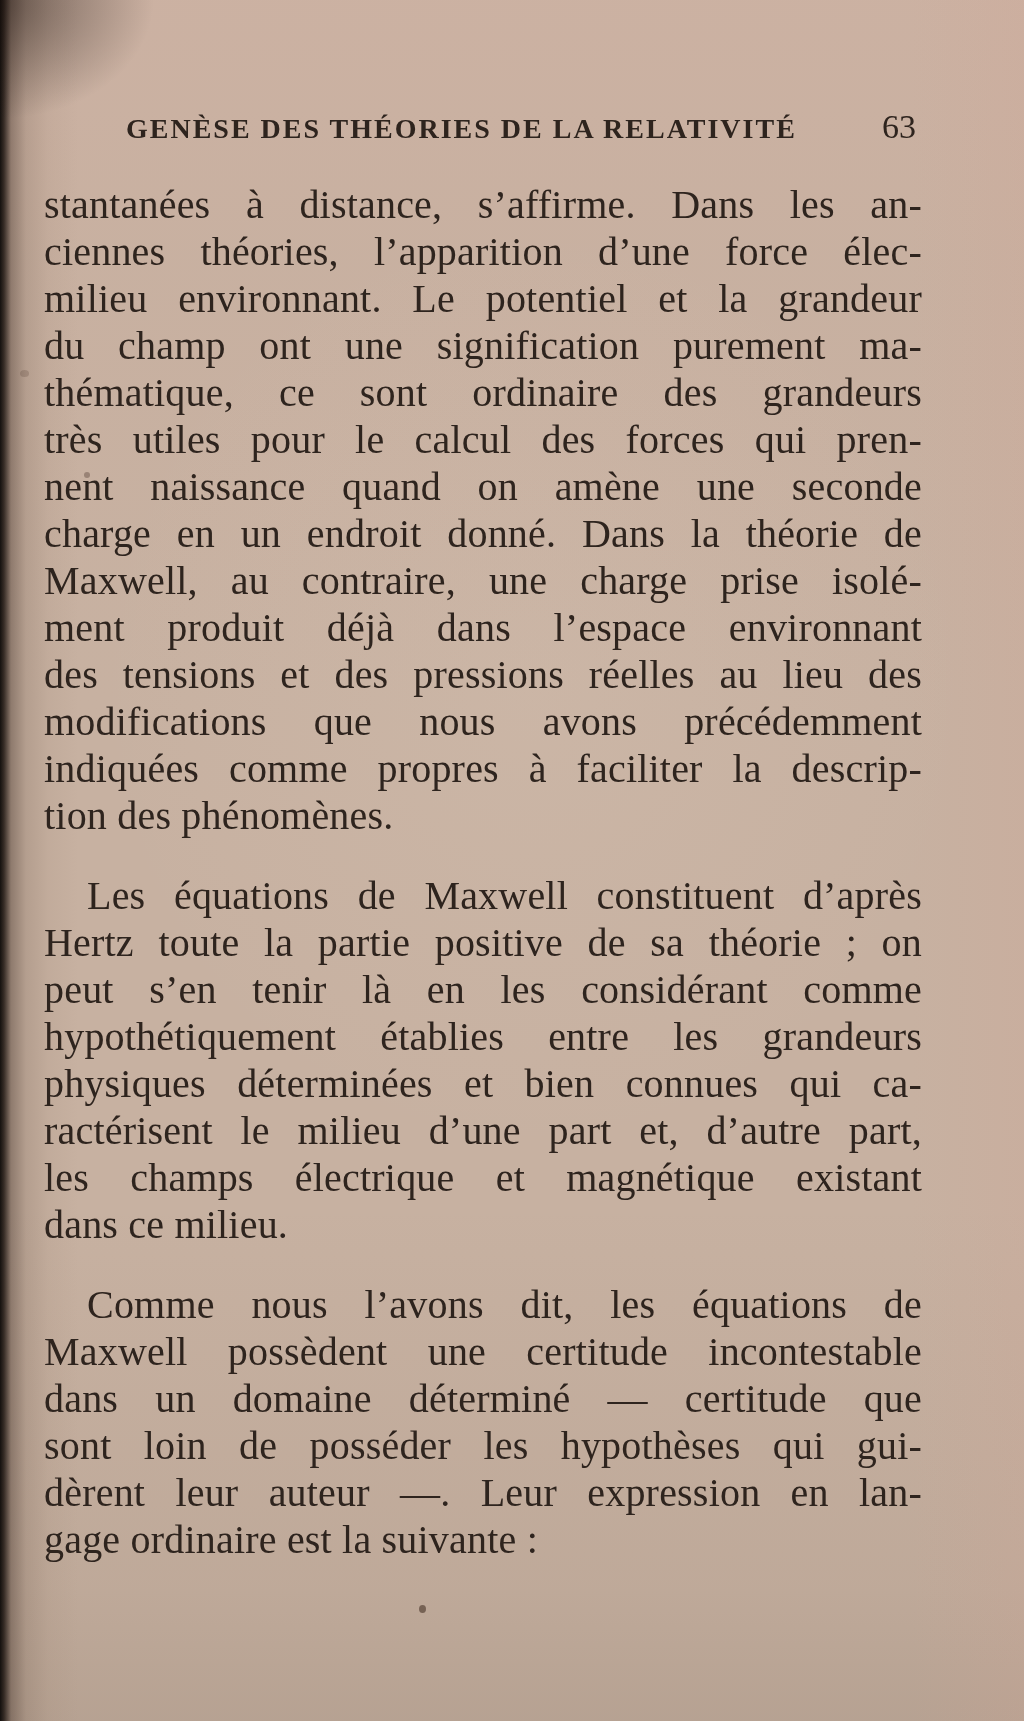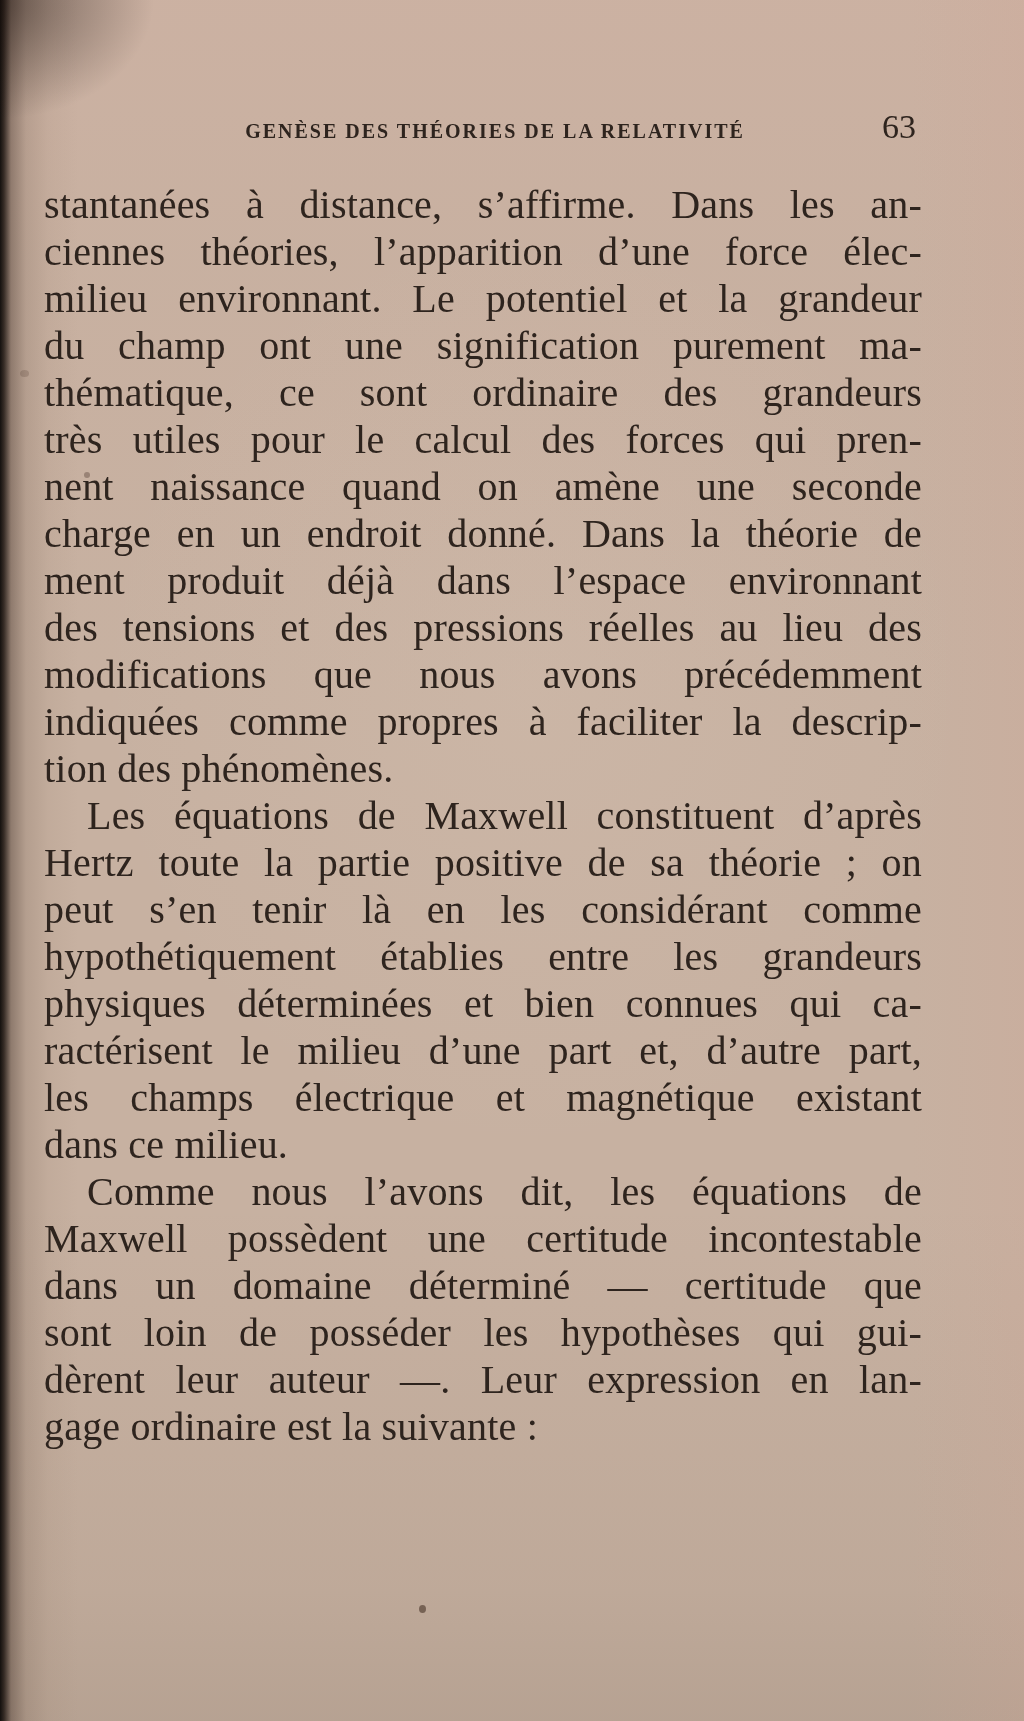--- a/index.html
+++ b/index.html
@@ -28,22 +28,21 @@
   .running-head {
     position: absolute;
     top: 108px;
     left: 126px;
     right: 108px;
     display: flex;
     align-items: baseline;
   }
   .running-title {
     flex: 1;
-    text-align: center;
-    font-size: 20px;
+    font-size: 28px;
     font-weight: bold;
     letter-spacing: 2px;
     white-space: nowrap;
     color: var(--ink, #2e241e);
   }
   .page-number {
     font-size: 34px;
     font-weight: normal;
     margin-left: 18px;
   }
@@ -60,20 +59,21 @@
     white-space: nowrap;
     text-align: justify;
     text-align-last: justify;
     letter-spacing: 0.2px;
   }
   .line.para-end {
     text-align-last: left;
   }
   .line.indent {
     padding-left: 43px;
+    margin-top: 33px;
   }
   .speck {
     position: absolute;
     background: rgba(60,40,30,0.55);
     border-radius: 50%;
   }
   .speck.s1 { left: 419px; top: 1605px; width: 7px; height: 8px; }
   .speck.s2 { left: 84px;  top: 472px;  width: 6px; height: 6px; opacity: .6; }
   .speck.s3 { left: 20px;  top: 370px;  width: 9px; height: 7px; opacity: .35; }
 </style>
@@ -89,20 +89,21 @@
 
   <div class="text-block">
       <div class="line">stantanées à distance, s’affirme. Dans les an-</div>
       <div class="line">ciennes théories, l’apparition d’une force élec-</div>
       <div class="line">milieu environnant. Le potentiel et la grandeur</div>
       <div class="line">du champ ont une signification purement ma-</div>
       <div class="line">thématique, ce sont ordinaire des grandeurs</div>
       <div class="line">très utiles pour le calcul des forces qui pren-</div>
       <div class="line">nent naissance quand on amène une seconde</div>
       <div class="line">charge en un endroit donné. Dans la théorie de</div>
+      <div class="line">Maxwell, au contraire, une charge prise isolé-</div>
       <div class="line">ment produit déjà dans l’espace environnant</div>
       <div class="line">des tensions et des pressions réelles au lieu des</div>
       <div class="line">modifications que nous avons précédemment</div>
       <div class="line">indiquées comme propres à faciliter la descrip-</div>
       <div class="line para-end">tion des phénomènes.</div>
       <div class="line indent">Les équations de Maxwell constituent d’après</div>
       <div class="line">Hertz toute la partie positive de sa théorie ; on</div>
       <div class="line">peut s’en tenir là en les considérant comme</div>
       <div class="line">hypothétiquement établies entre les grandeurs</div>
       <div class="line">physiques déterminées et bien connues qui ca-</div>

